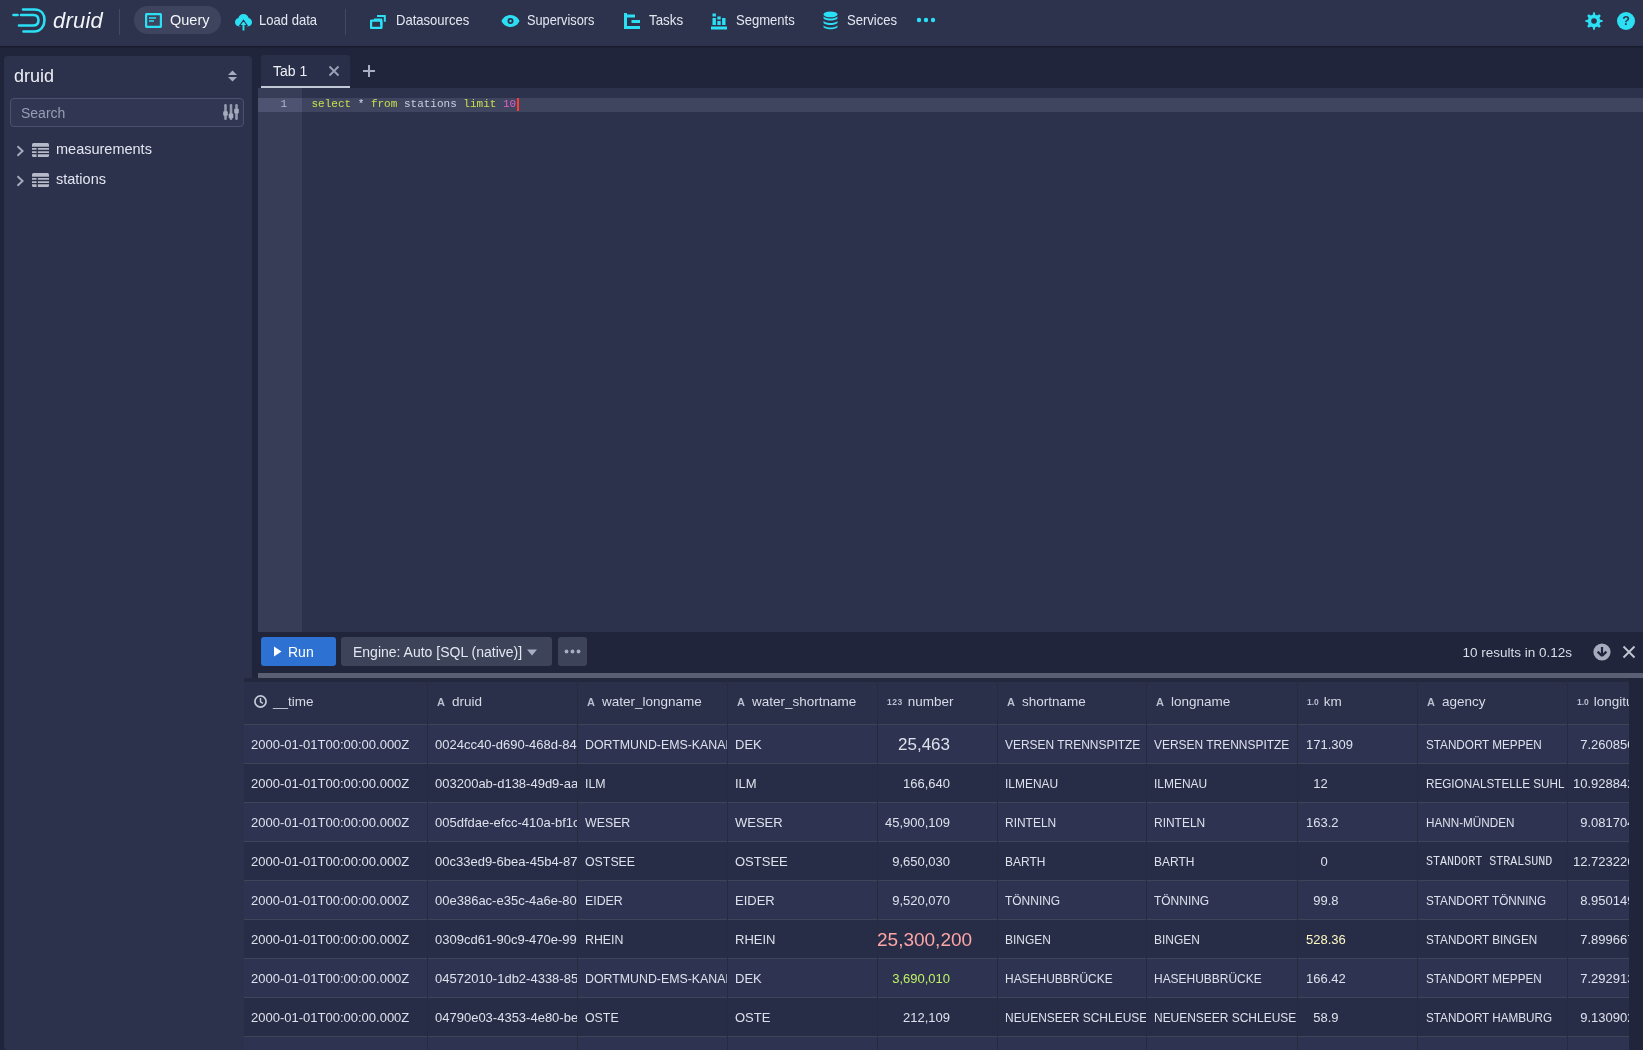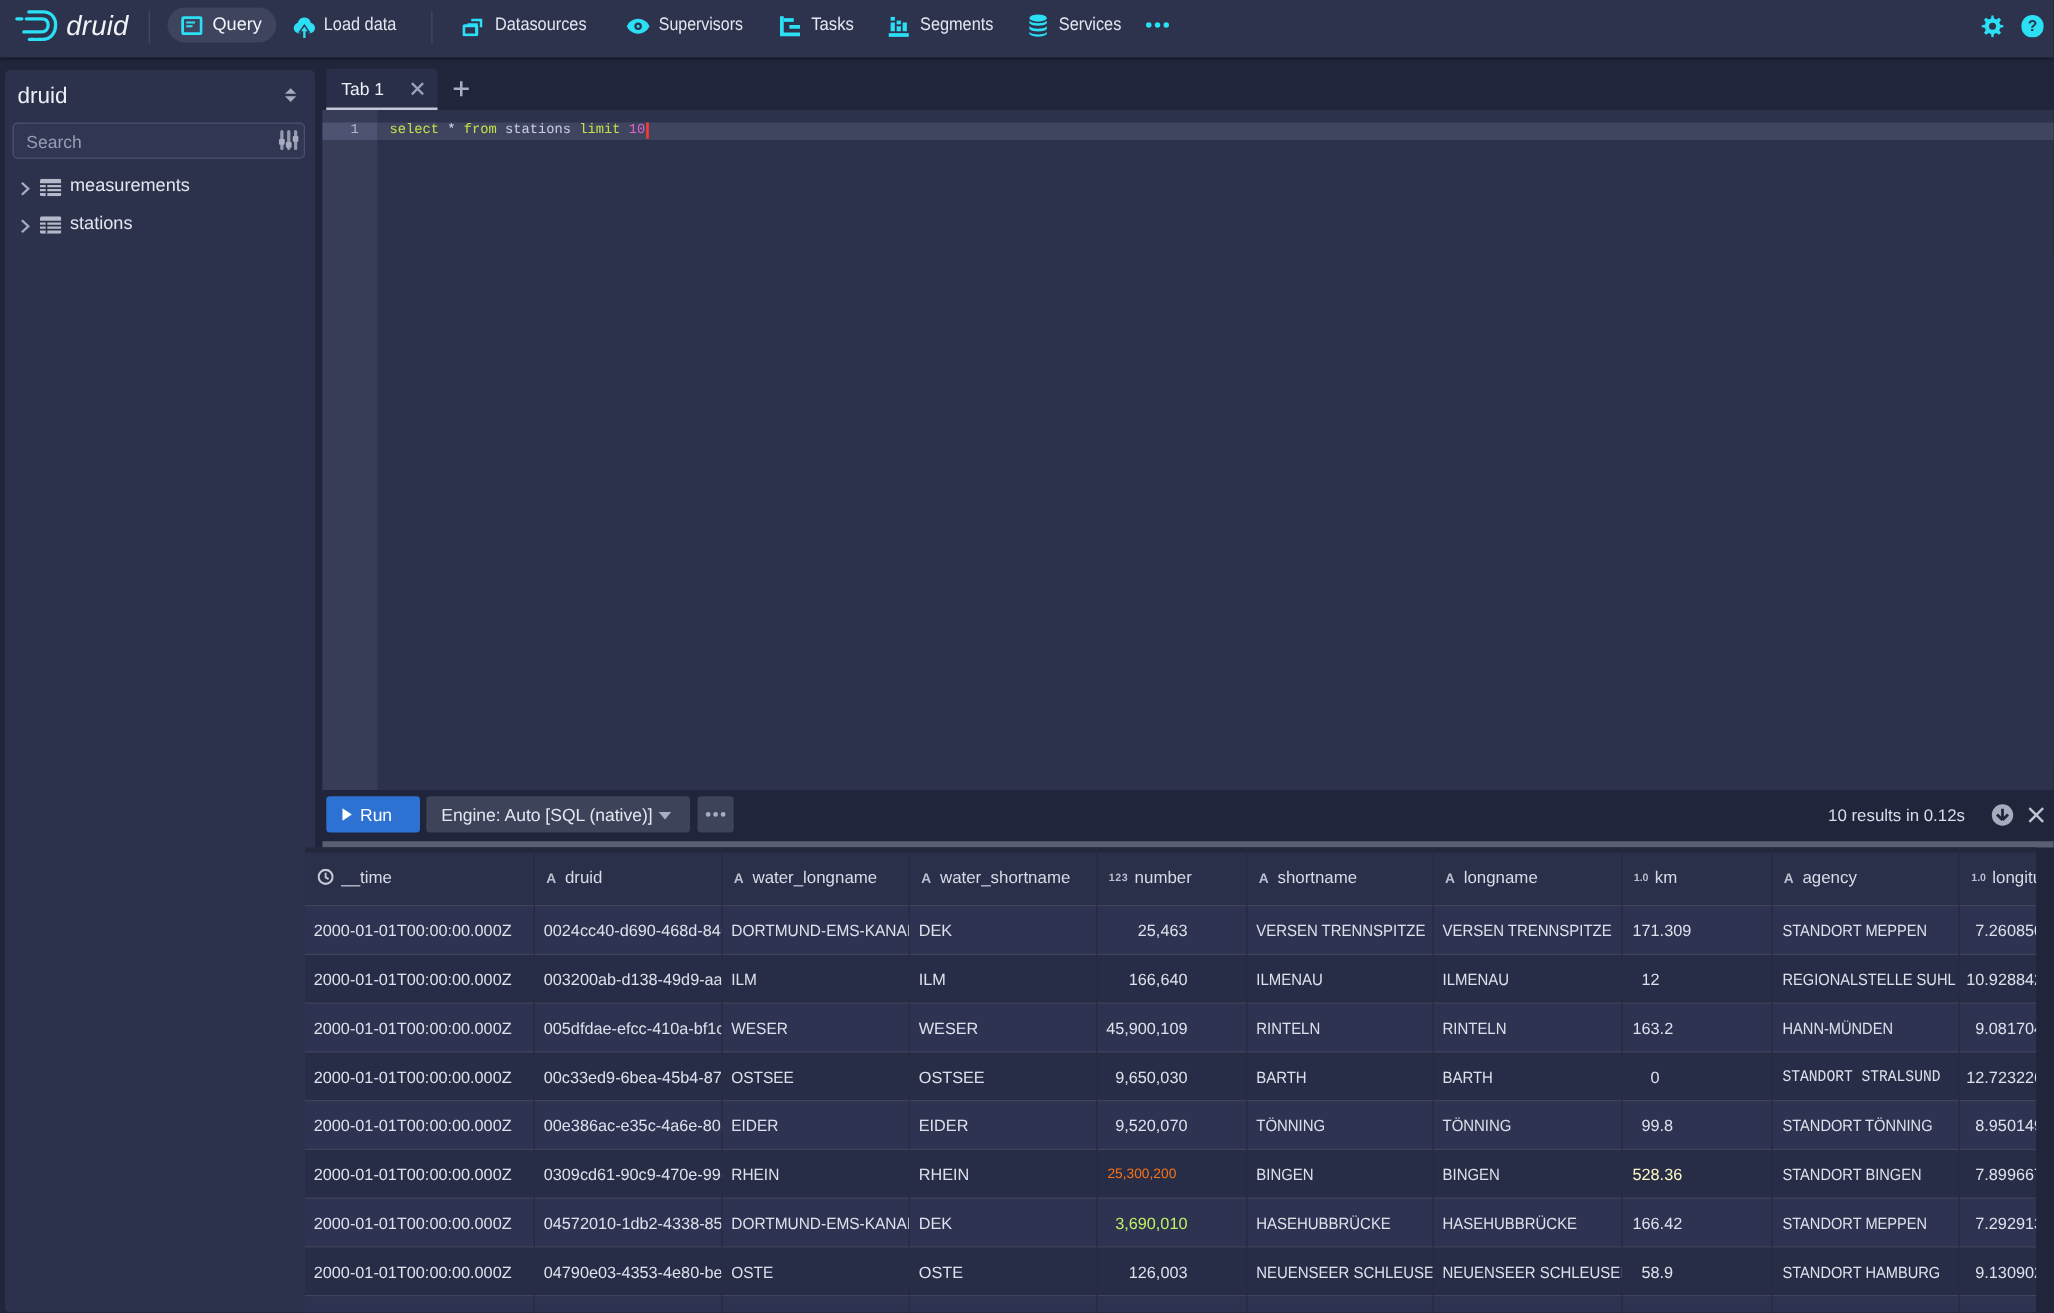--- a/index.html
+++ b/index.html
@@ -216,21 +216,21 @@
 <div class="abs" style="left:643px;top:0;height:47px;line-height:47px;font-size:13.5px;color:#d7dbe7;white-space:nowrap;"><span style="font-size:8.5px;color:#b9bfcf;margin-right:5px;font-weight:bold;letter-spacing:0.5px;vertical-align:1px;">123</span><span>number</span></div>
 <div class="abs" style="left:763px;top:0;height:47px;line-height:47px;font-size:13.5px;color:#d7dbe7;white-space:nowrap;"><span style="font-size:11px;color:#b9bfcf;margin-right:7px;font-weight:bold;">A</span><span>shortname</span></div>
 <div class="abs" style="left:912px;top:0;height:47px;line-height:47px;font-size:13.5px;color:#d7dbe7;white-space:nowrap;"><span style="font-size:11px;color:#b9bfcf;margin-right:7px;font-weight:bold;">A</span><span>longname</span></div>
 <div class="abs" style="left:1063px;top:0;height:40px;line-height:47px;font-size:13.5px;color:#d7dbe7;white-space:nowrap;"><span style="font-size:8.5px;color:#b9bfcf;margin-right:5px;font-weight:bold;vertical-align:1px;">1.0</span><span>km</span></div>
 <div class="abs" style="left:1183px;top:0;height:47px;line-height:47px;font-size:13.5px;color:#d7dbe7;white-space:nowrap;"><span style="font-size:11px;color:#b9bfcf;margin-right:7px;font-weight:bold;">A</span><span>agency</span></div>
 <div class="abs" style="left:1333px;top:0;height:47px;line-height:47px;font-size:13.5px;color:#d7dbe7;white-space:nowrap;"><span style="font-size:8.5px;color:#b9bfcf;margin-right:5px;font-weight:bold;vertical-align:1px;">1.0</span><span>longitude</span></div>
 <div class="abs" style="left:0px;top:47px;width:183px;height:39px;line-height:39px;font-size:13px;color:#dde1ec;white-space:nowrap;overflow:hidden;box-sizing:border-box;padding-left:7px;">2000-01-01T00:00:00.000Z</div>
 <div class="abs" style="left:183px;top:47px;width:150px;height:39px;line-height:39px;font-size:13px;color:#dde1ec;white-space:nowrap;overflow:hidden;box-sizing:border-box;padding-left:8px;">0024cc40-d690-468d-8468-31cbeaf6aswd</div>
 <div class="abs" style="left:333px;top:47px;width:150px;height:39px;line-height:39px;font-size:13px;color:#dde1ec;white-space:nowrap;overflow:hidden;box-sizing:border-box;padding-left:8px;"><span style="display:inline-block;transform:scaleX(0.95);transform-origin:0 50%;">DORTMUND-EMS-KANAL</span></div>
 <div class="abs" style="left:483px;top:47px;width:150px;height:39px;line-height:39px;font-size:13px;color:#dde1ec;white-space:nowrap;overflow:hidden;box-sizing:border-box;padding-left:8px;">DEK</div>
-<div class="abs" style="left:633px;top:47px;width:120px;height:39px;line-height:39px;font-size:13px;color:#dde1ec;white-space:nowrap;overflow:hidden;box-sizing:border-box;padding-right:47px;text-align:right;">25,463</div>
+<div class="abs" style="left:633px;top:47px;width:120px;height:39px;line-height:39px;font-size:17px;color:#dde1ec;white-space:nowrap;overflow:hidden;box-sizing:border-box;padding-right:47px;text-align:right;">25,463</div>
 <div class="abs" style="left:753px;top:47px;width:149px;height:39px;line-height:39px;font-size:13px;color:#dde1ec;white-space:nowrap;overflow:hidden;box-sizing:border-box;padding-left:8px;"><span style="display:inline-block;transform:scaleX(0.92);transform-origin:0 50%;">VERSEN TRENNSPITZE</span></div>
 <div class="abs" style="left:902px;top:47px;width:151px;height:39px;line-height:39px;font-size:13px;color:#dde1ec;white-space:nowrap;overflow:hidden;box-sizing:border-box;padding-left:8px;"><span style="display:inline-block;transform:scaleX(0.92);transform-origin:0 50%;">VERSEN TRENNSPITZE</span></div>
 <div class="abs" style="left:1053px;top:47px;width:120px;height:39px;line-height:39px;font-size:13px;color:#dde1ec;white-space:nowrap;overflow:hidden;box-sizing:border-box;padding-left:9px;"><i style="display:inline-block;width:0.0px"></i>171.309<i style="display:inline-block;width:0.0px"></i></div>
 <div class="abs" style="left:1173px;top:47px;width:150px;height:39px;line-height:39px;font-size:13px;color:#dde1ec;white-space:nowrap;overflow:hidden;box-sizing:border-box;padding-left:9px;"><span style="display:inline-block;transform:scaleX(0.9);transform-origin:0 50%;">STANDORT MEPPEN</span></div>
 <div class="abs" style="left:1323px;top:47px;width:62px;height:39px;line-height:39px;font-size:13px;color:#dde1ec;white-space:nowrap;overflow:hidden;box-sizing:border-box;padding-left:6px;"><i style="display:inline-block;width:7.23px"></i>7.2608500</div>
 <div class="abs" style="left:0px;top:86px;width:183px;height:39px;line-height:39px;font-size:13px;color:#dde1ec;white-space:nowrap;overflow:hidden;box-sizing:border-box;padding-left:7px;">2000-01-01T00:00:00.000Z</div>
 <div class="abs" style="left:183px;top:86px;width:150px;height:39px;line-height:39px;font-size:13px;color:#dde1ec;white-space:nowrap;overflow:hidden;box-sizing:border-box;padding-left:8px;">003200ab-d138-49d9-aa47-31cbeaf6aswd</div>
 <div class="abs" style="left:333px;top:86px;width:150px;height:39px;line-height:39px;font-size:13px;color:#dde1ec;white-space:nowrap;overflow:hidden;box-sizing:border-box;padding-left:8px;"><span style="display:inline-block;transform:scaleX(0.95);transform-origin:0 50%;">ILM</span></div>
 <div class="abs" style="left:483px;top:86px;width:150px;height:39px;line-height:39px;font-size:13px;color:#dde1ec;white-space:nowrap;overflow:hidden;box-sizing:border-box;padding-left:8px;">ILM</div>
 <div class="abs" style="left:633px;top:86px;width:120px;height:39px;line-height:39px;font-size:13px;color:#dde1ec;white-space:nowrap;overflow:hidden;box-sizing:border-box;padding-right:47px;text-align:right;">166,640</div>
@@ -266,39 +266,39 @@
 <div class="abs" style="left:633px;top:203px;width:120px;height:39px;line-height:39px;font-size:13px;color:#dde1ec;white-space:nowrap;overflow:hidden;box-sizing:border-box;padding-right:47px;text-align:right;">9,520,070</div>
 <div class="abs" style="left:753px;top:203px;width:149px;height:39px;line-height:39px;font-size:13px;color:#dde1ec;white-space:nowrap;overflow:hidden;box-sizing:border-box;padding-left:8px;"><span style="display:inline-block;transform:scaleX(0.92);transform-origin:0 50%;">TÖNNING</span></div>
 <div class="abs" style="left:902px;top:203px;width:151px;height:39px;line-height:39px;font-size:13px;color:#dde1ec;white-space:nowrap;overflow:hidden;box-sizing:border-box;padding-left:8px;"><span style="display:inline-block;transform:scaleX(0.92);transform-origin:0 50%;">TÖNNING</span></div>
 <div class="abs" style="left:1053px;top:203px;width:120px;height:39px;line-height:39px;font-size:13px;color:#dde1ec;white-space:nowrap;overflow:hidden;box-sizing:border-box;padding-left:9px;"><i style="display:inline-block;width:7.23px"></i>99.8<i style="display:inline-block;width:14.46px"></i></div>
 <div class="abs" style="left:1173px;top:203px;width:150px;height:39px;line-height:39px;font-size:13px;color:#dde1ec;white-space:nowrap;overflow:hidden;box-sizing:border-box;padding-left:9px;"><span style="display:inline-block;transform:scaleX(0.9);transform-origin:0 50%;">STANDORT TÖNNING</span></div>
 <div class="abs" style="left:1323px;top:203px;width:62px;height:39px;line-height:39px;font-size:13px;color:#dde1ec;white-space:nowrap;overflow:hidden;box-sizing:border-box;padding-left:6px;"><i style="display:inline-block;width:7.23px"></i>8.9501490</div>
 <div class="abs" style="left:0px;top:242px;width:183px;height:39px;line-height:39px;font-size:13px;color:#dde1ec;white-space:nowrap;overflow:hidden;box-sizing:border-box;padding-left:7px;">2000-01-01T00:00:00.000Z</div>
 <div class="abs" style="left:183px;top:242px;width:150px;height:39px;line-height:39px;font-size:13px;color:#dde1ec;white-space:nowrap;overflow:hidden;box-sizing:border-box;padding-left:8px;">0309cd61-90c9-470e-99e5-31cbeaf6aswd</div>
 <div class="abs" style="left:333px;top:242px;width:150px;height:39px;line-height:39px;font-size:13px;color:#dde1ec;white-space:nowrap;overflow:hidden;box-sizing:border-box;padding-left:8px;"><span style="display:inline-block;transform:scaleX(0.95);transform-origin:0 50%;">RHEIN</span></div>
 <div class="abs" style="left:483px;top:242px;width:150px;height:39px;line-height:39px;font-size:13px;color:#dde1ec;white-space:nowrap;overflow:hidden;box-sizing:border-box;padding-left:8px;">RHEIN</div>
-<div class="abs" style="left:633px;top:242px;width:120px;height:39px;line-height:39px;font-size:11px;color:#f97316;white-space:nowrap;overflow:hidden;box-sizing:border-box;padding-right:47px;text-align:center;">25,300,200</div>
+<div class="abs" style="left:633px;top:242px;width:120px;height:39px;line-height:39px;font-size:19px;color:#fca5a5;white-space:nowrap;overflow:hidden;box-sizing:border-box;padding-right:47px;text-align:center;">25,300,200</div>
 <div class="abs" style="left:753px;top:242px;width:149px;height:39px;line-height:39px;font-size:13px;color:#dde1ec;white-space:nowrap;overflow:hidden;box-sizing:border-box;padding-left:8px;"><span style="display:inline-block;transform:scaleX(0.92);transform-origin:0 50%;">BINGEN</span></div>
 <div class="abs" style="left:902px;top:242px;width:151px;height:39px;line-height:39px;font-size:13px;color:#dde1ec;white-space:nowrap;overflow:hidden;box-sizing:border-box;padding-left:8px;"><span style="display:inline-block;transform:scaleX(0.92);transform-origin:0 50%;">BINGEN</span></div>
 <div class="abs" style="left:1053px;top:242px;width:120px;height:39px;line-height:39px;font-size:13px;color:#fef9c3;white-space:nowrap;overflow:hidden;box-sizing:border-box;padding-left:9px;"><i style="display:inline-block;width:0.0px"></i>528.36<i style="display:inline-block;width:7.23px"></i></div>
 <div class="abs" style="left:1173px;top:242px;width:150px;height:39px;line-height:39px;font-size:13px;color:#dde1ec;white-space:nowrap;overflow:hidden;box-sizing:border-box;padding-left:9px;"><span style="display:inline-block;transform:scaleX(0.9);transform-origin:0 50%;">STANDORT BINGEN</span></div>
 <div class="abs" style="left:1323px;top:242px;width:62px;height:39px;line-height:39px;font-size:13px;color:#dde1ec;white-space:nowrap;overflow:hidden;box-sizing:border-box;padding-left:6px;"><i style="display:inline-block;width:7.23px"></i>7.8996670</div>
 <div class="abs" style="left:0px;top:281px;width:183px;height:39px;line-height:39px;font-size:13px;color:#dde1ec;white-space:nowrap;overflow:hidden;box-sizing:border-box;padding-left:7px;">2000-01-01T00:00:00.000Z</div>
 <div class="abs" style="left:183px;top:281px;width:150px;height:39px;line-height:39px;font-size:13px;color:#dde1ec;white-space:nowrap;overflow:hidden;box-sizing:border-box;padding-left:8px;">04572010-1db2-4338-85e5-31cbeaf6aswd</div>
 <div class="abs" style="left:333px;top:281px;width:150px;height:39px;line-height:39px;font-size:13px;color:#dde1ec;white-space:nowrap;overflow:hidden;box-sizing:border-box;padding-left:8px;"><span style="display:inline-block;transform:scaleX(0.95);transform-origin:0 50%;">DORTMUND-EMS-KANAL</span></div>
 <div class="abs" style="left:483px;top:281px;width:150px;height:39px;line-height:39px;font-size:13px;color:#dde1ec;white-space:nowrap;overflow:hidden;box-sizing:border-box;padding-left:8px;">DEK</div>
 <div class="abs" style="left:633px;top:281px;width:120px;height:39px;line-height:39px;font-size:13px;color:#bef264;white-space:nowrap;overflow:hidden;box-sizing:border-box;padding-right:47px;text-align:right;">3,690,010</div>
 <div class="abs" style="left:753px;top:281px;width:149px;height:39px;line-height:39px;font-size:13px;color:#dde1ec;white-space:nowrap;overflow:hidden;box-sizing:border-box;padding-left:8px;"><span style="display:inline-block;transform:scaleX(0.92);transform-origin:0 50%;">HASEHUBBRÜCKE</span></div>
 <div class="abs" style="left:902px;top:281px;width:151px;height:39px;line-height:39px;font-size:13px;color:#dde1ec;white-space:nowrap;overflow:hidden;box-sizing:border-box;padding-left:8px;"><span style="display:inline-block;transform:scaleX(0.92);transform-origin:0 50%;">HASEHUBBRÜCKE</span></div>
 <div class="abs" style="left:1053px;top:281px;width:120px;height:39px;line-height:39px;font-size:13px;color:#dde1ec;white-space:nowrap;overflow:hidden;box-sizing:border-box;padding-left:9px;"><i style="display:inline-block;width:0.0px"></i>166.42<i style="display:inline-block;width:7.23px"></i></div>
 <div class="abs" style="left:1173px;top:281px;width:150px;height:39px;line-height:39px;font-size:13px;color:#dde1ec;white-space:nowrap;overflow:hidden;box-sizing:border-box;padding-left:9px;"><span style="display:inline-block;transform:scaleX(0.9);transform-origin:0 50%;">STANDORT MEPPEN</span></div>
 <div class="abs" style="left:1323px;top:281px;width:62px;height:39px;line-height:39px;font-size:13px;color:#dde1ec;white-space:nowrap;overflow:hidden;box-sizing:border-box;padding-left:6px;"><i style="display:inline-block;width:7.23px"></i>7.2929130</div>
 <div class="abs" style="left:0px;top:320px;width:183px;height:39px;line-height:39px;font-size:13px;color:#dde1ec;white-space:nowrap;overflow:hidden;box-sizing:border-box;padding-left:7px;">2000-01-01T00:00:00.000Z</div>
 <div class="abs" style="left:183px;top:320px;width:150px;height:39px;line-height:39px;font-size:13px;color:#dde1ec;white-space:nowrap;overflow:hidden;box-sizing:border-box;padding-left:8px;">04790e03-4353-4e80-be12-31cbeaf6aswd</div>
 <div class="abs" style="left:333px;top:320px;width:150px;height:39px;line-height:39px;font-size:13px;color:#dde1ec;white-space:nowrap;overflow:hidden;box-sizing:border-box;padding-left:8px;"><span style="display:inline-block;transform:scaleX(0.95);transform-origin:0 50%;">OSTE</span></div>
 <div class="abs" style="left:483px;top:320px;width:150px;height:39px;line-height:39px;font-size:13px;color:#dde1ec;white-space:nowrap;overflow:hidden;box-sizing:border-box;padding-left:8px;">OSTE</div>
-<div class="abs" style="left:633px;top:320px;width:120px;height:39px;line-height:39px;font-size:13px;color:#dde1ec;white-space:nowrap;overflow:hidden;box-sizing:border-box;padding-right:47px;text-align:right;">126,003</div>
+<div class="abs" style="left:633px;top:320px;width:120px;height:39px;line-height:39px;font-size:13px;color:#dde1ec;white-space:nowrap;overflow:hidden;box-sizing:border-box;padding-right:47px;text-align:right;">212,109</div>
 <div class="abs" style="left:753px;top:320px;width:149px;height:39px;line-height:39px;font-size:13px;color:#dde1ec;white-space:nowrap;overflow:hidden;box-sizing:border-box;padding-left:8px;"><span style="display:inline-block;transform:scaleX(0.92);transform-origin:0 50%;">NEUENSEER SCHLEUSEN</span></div>
 <div class="abs" style="left:902px;top:320px;width:151px;height:39px;line-height:39px;font-size:13px;color:#dde1ec;white-space:nowrap;overflow:hidden;box-sizing:border-box;padding-left:8px;"><span style="display:inline-block;transform:scaleX(0.92);transform-origin:0 50%;">NEUENSEER SCHLEUSEN</span></div>
 <div class="abs" style="left:1053px;top:320px;width:120px;height:39px;line-height:39px;font-size:13px;color:#dde1ec;white-space:nowrap;overflow:hidden;box-sizing:border-box;padding-left:9px;"><i style="display:inline-block;width:7.23px"></i>58.9<i style="display:inline-block;width:14.46px"></i></div>
 <div class="abs" style="left:1173px;top:320px;width:150px;height:39px;line-height:39px;font-size:13px;color:#dde1ec;white-space:nowrap;overflow:hidden;box-sizing:border-box;padding-left:9px;"><span style="display:inline-block;transform:scaleX(0.9);transform-origin:0 50%;">STANDORT HAMBURG</span></div>
 <div class="abs" style="left:1323px;top:320px;width:62px;height:39px;line-height:39px;font-size:13px;color:#dde1ec;white-space:nowrap;overflow:hidden;box-sizing:border-box;padding-left:6px;"><i style="display:inline-block;width:7.23px"></i>9.1309020</div>
 <div class="abs" style="left:0;top:359px;width:183px;height:39px;line-height:39px;font-size:13px;color:#dde1ec;padding-left:7px;box-sizing:border-box;">2000-01-01T00:00:00.000Z</div>
 </div>
 </body></html>

